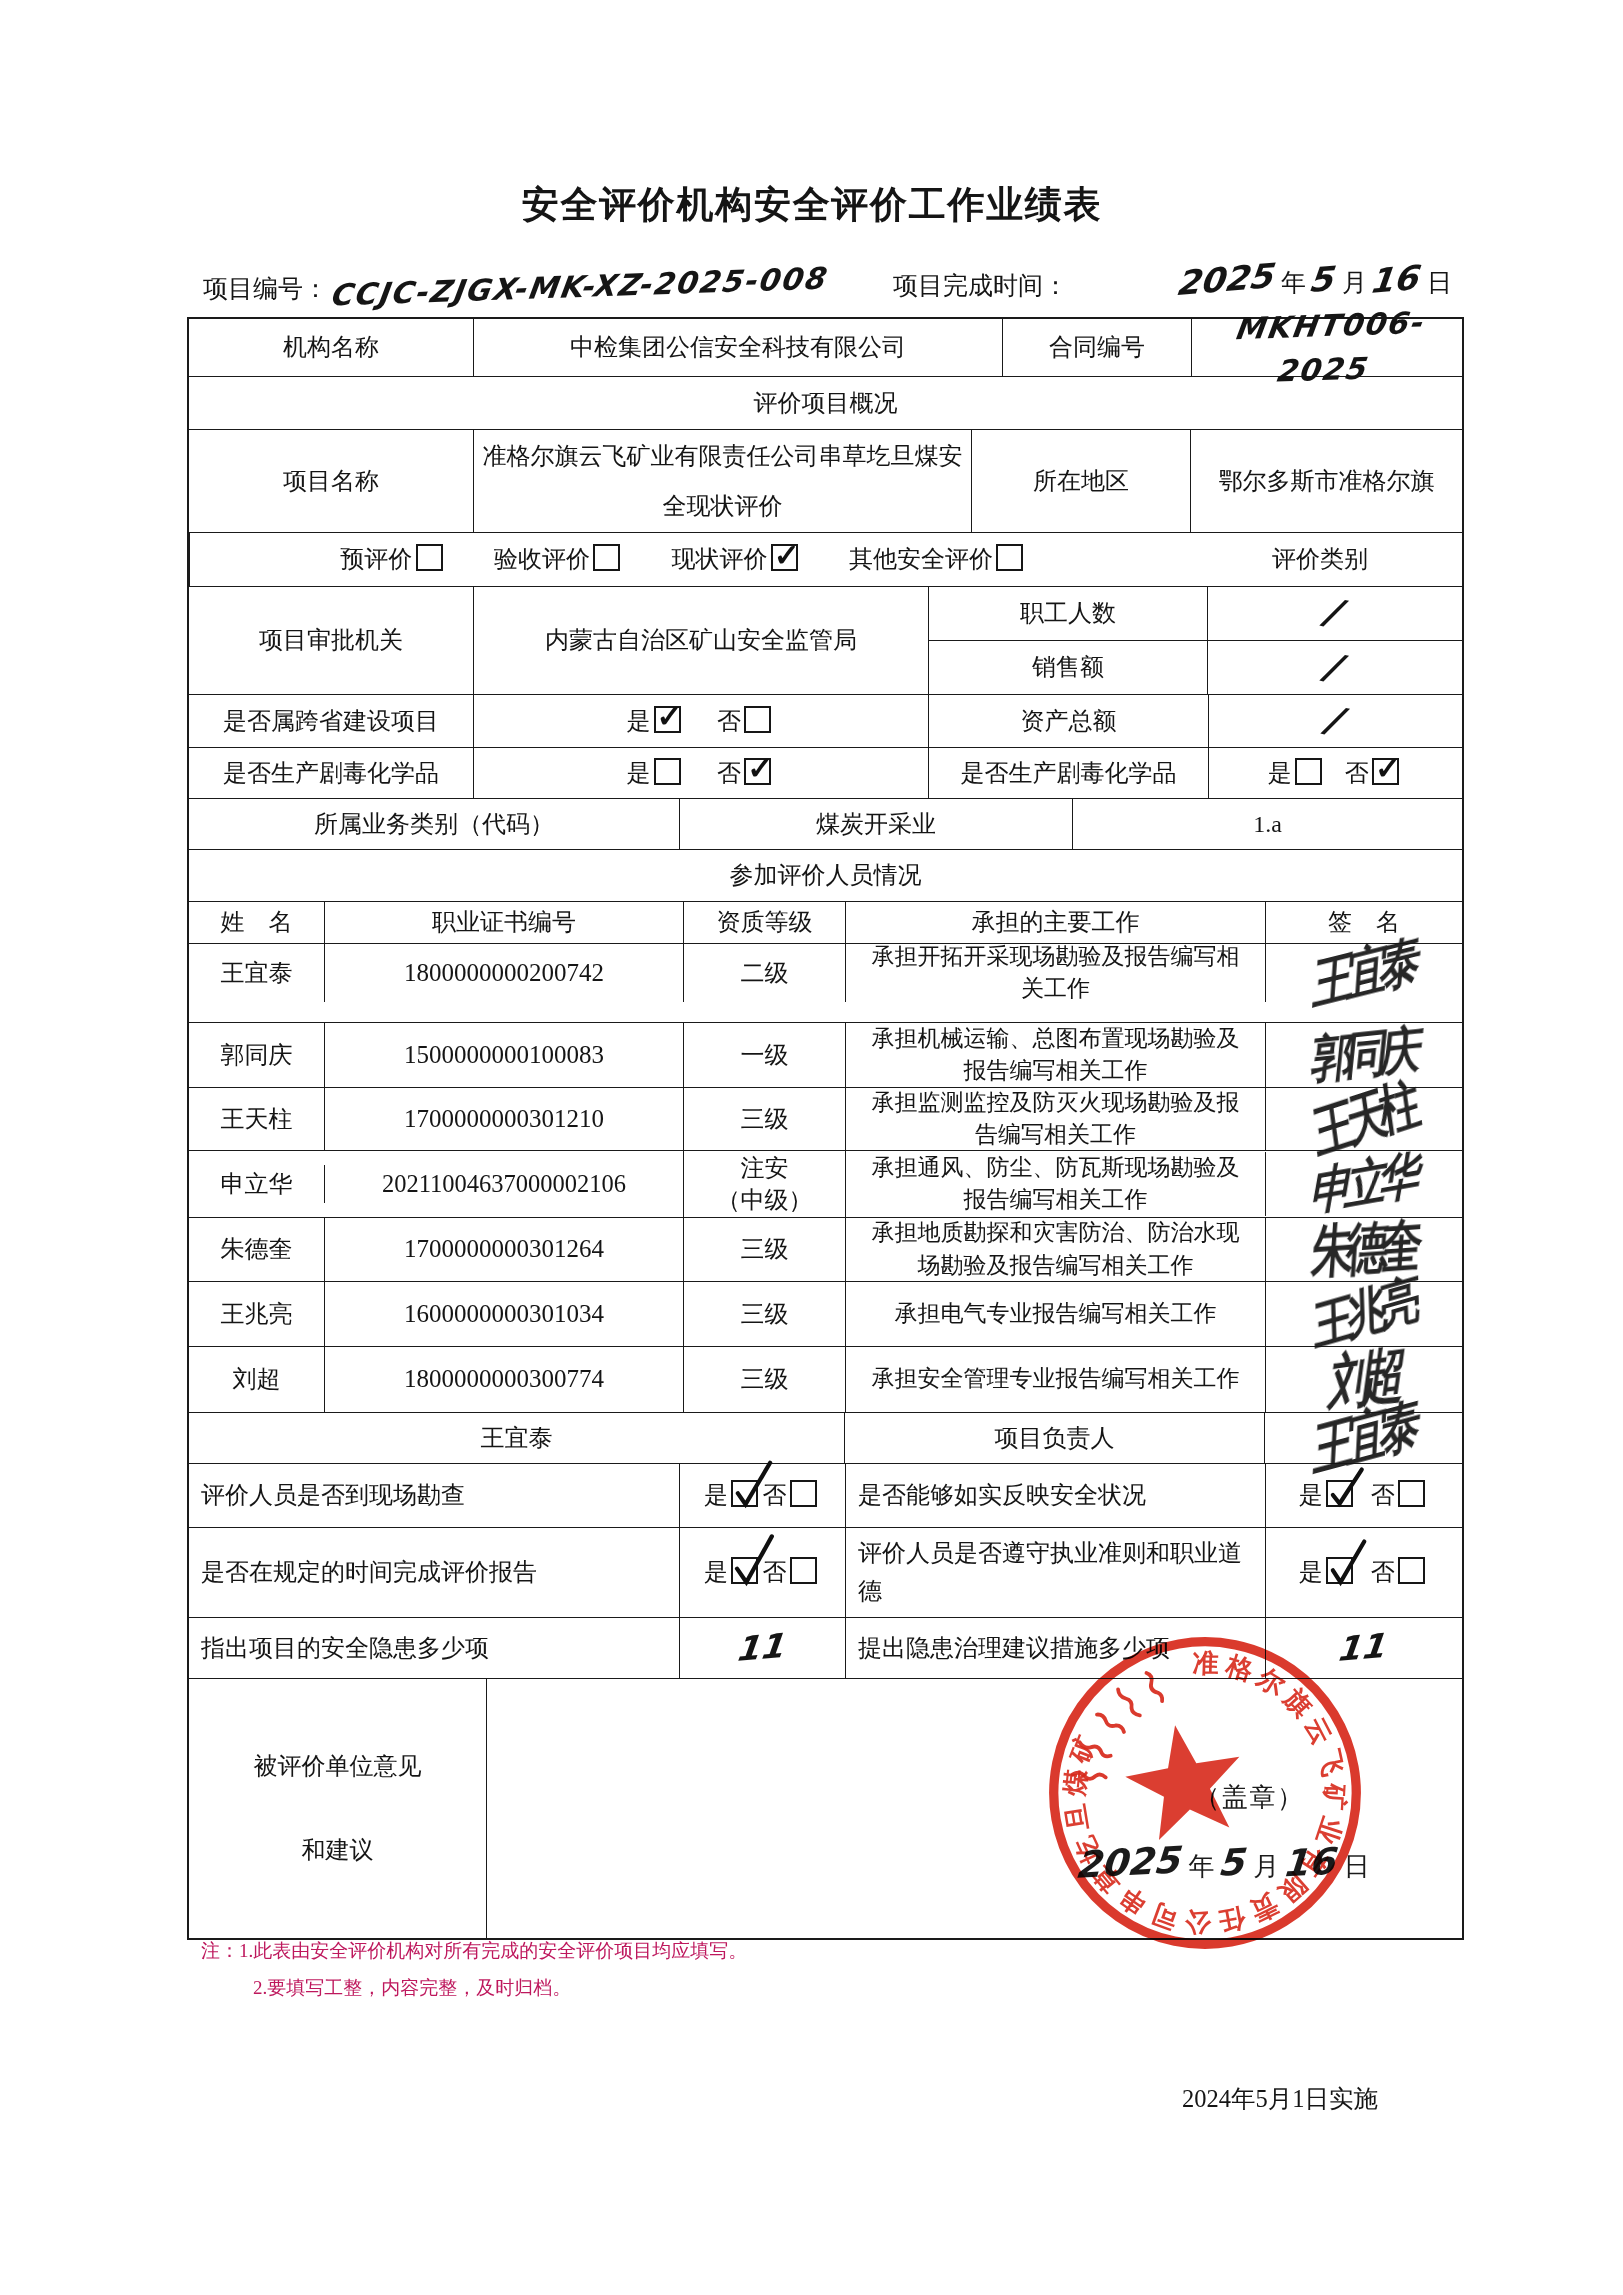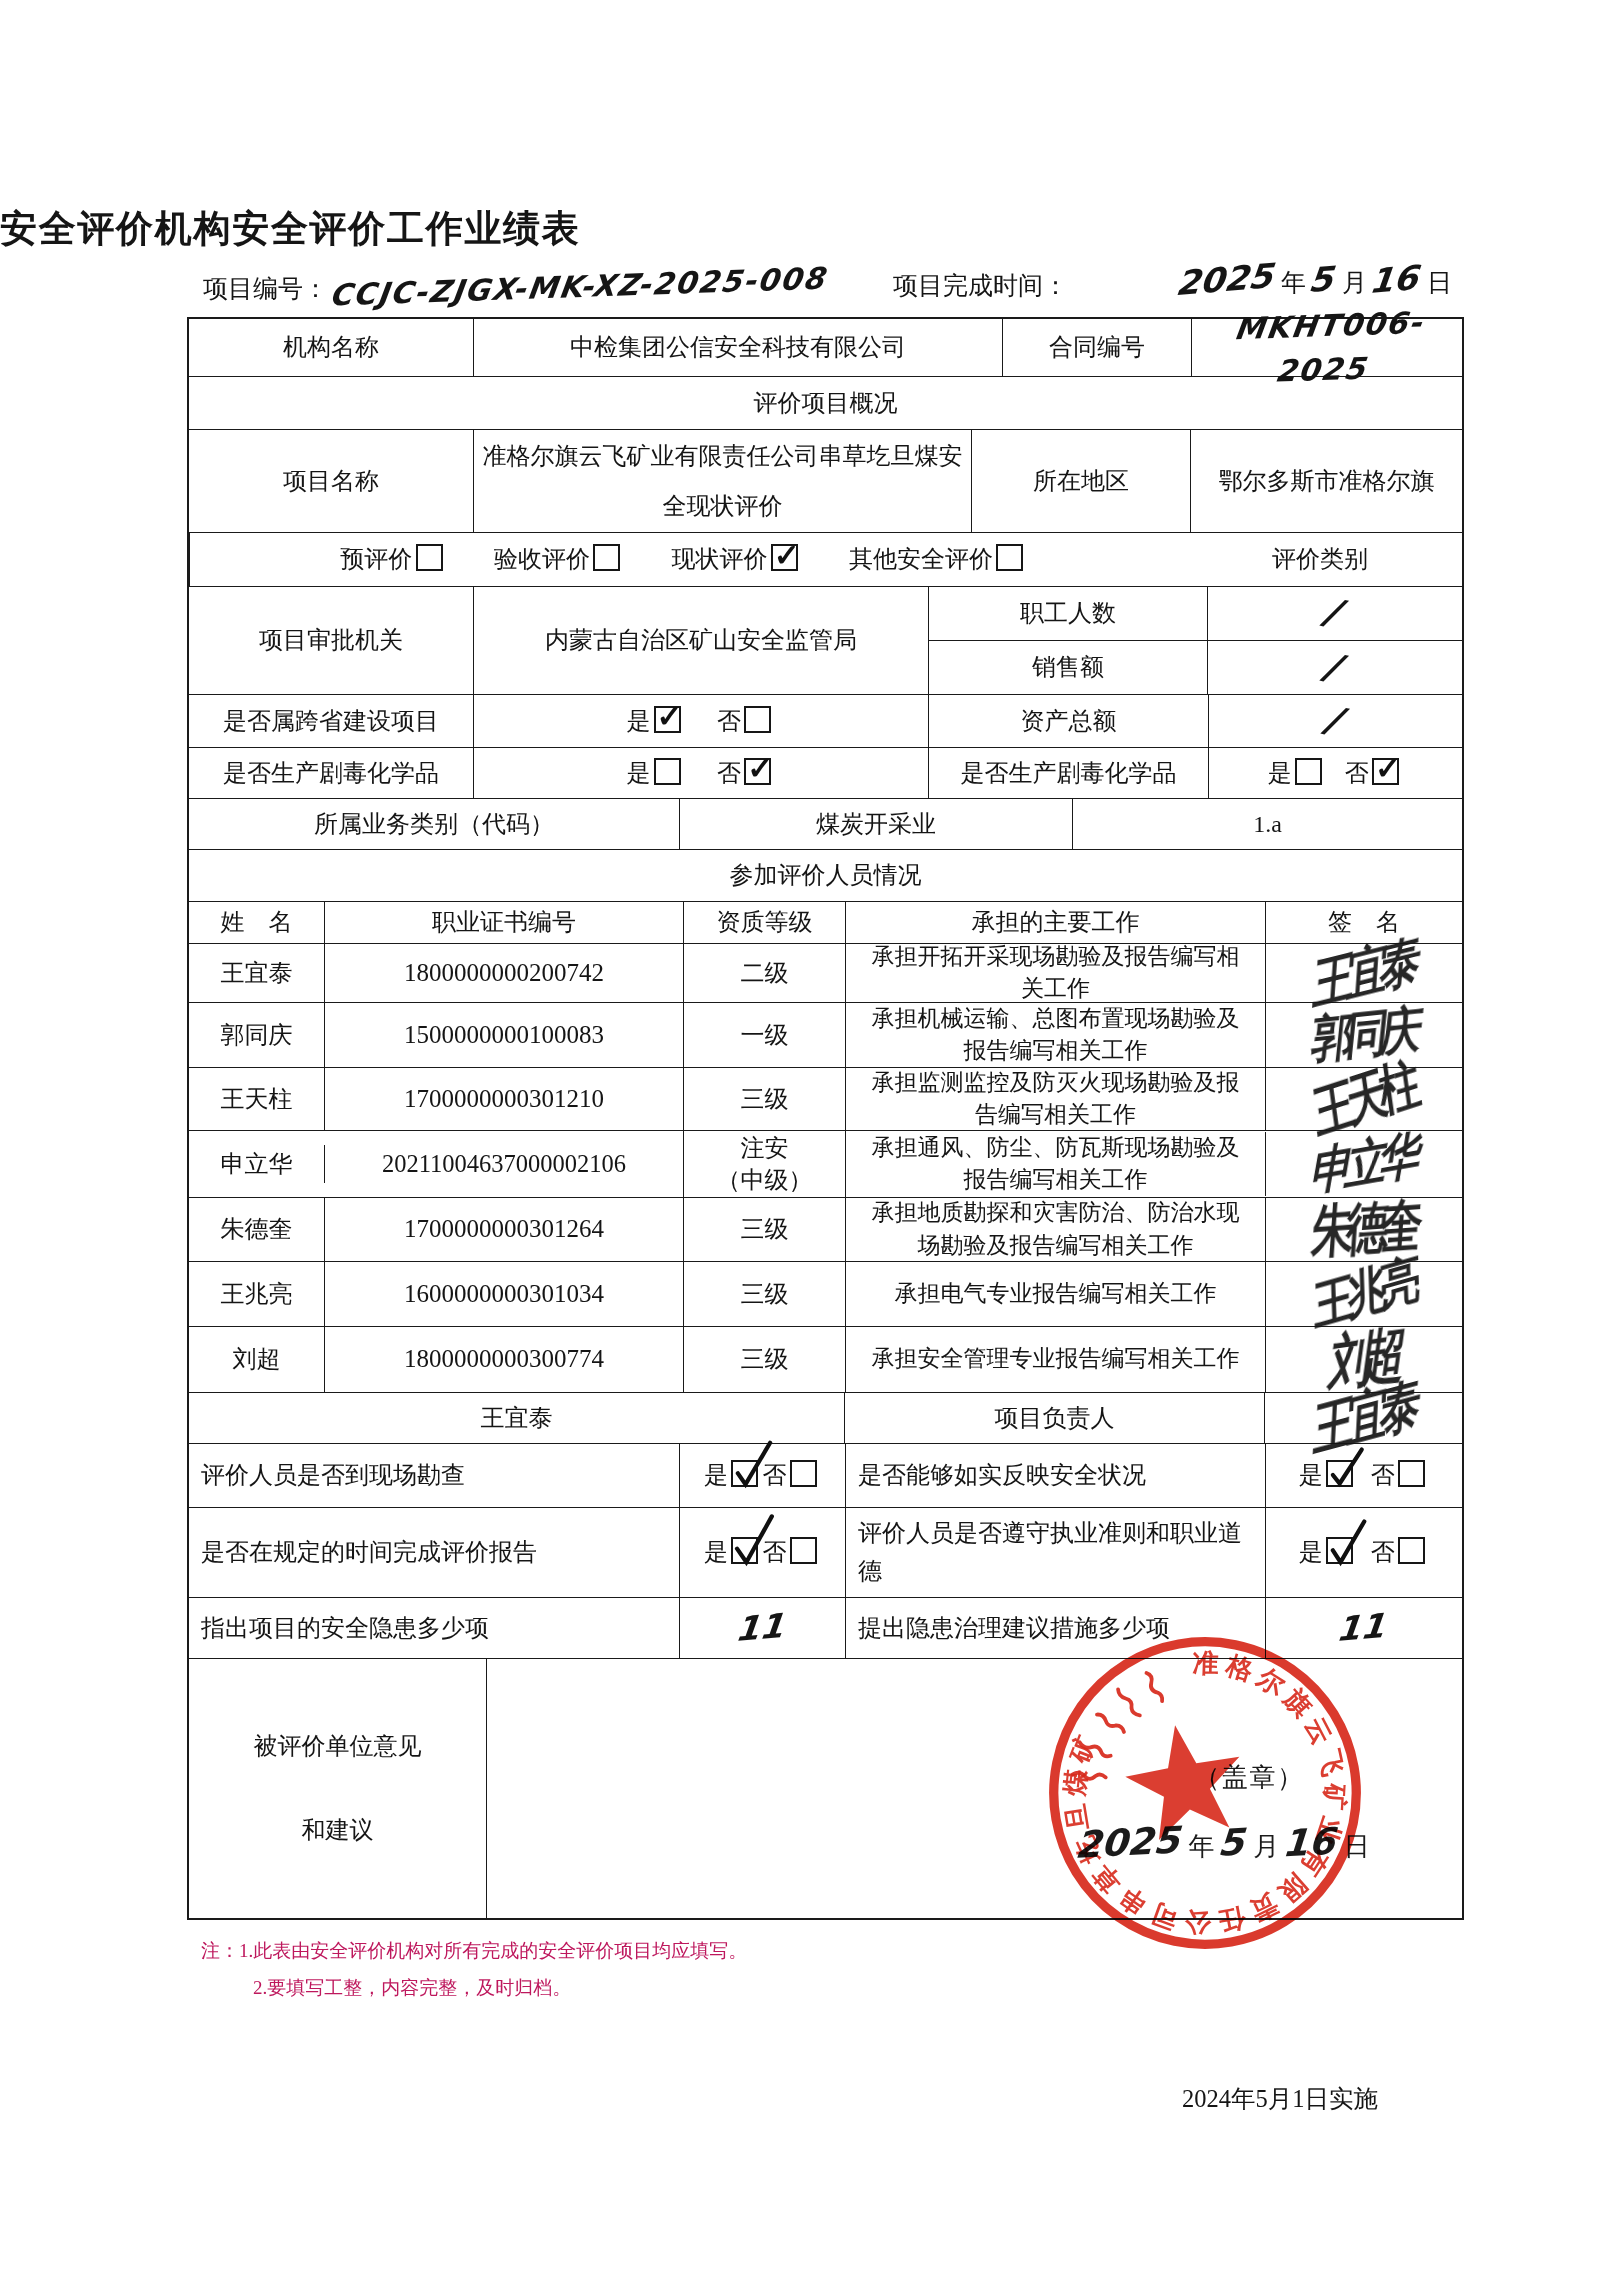--- a/index.html
+++ b/index.html
@@ -1,19 +1,19 @@
 <!DOCTYPE html>
 <html style="font-size:13.5px"><head>
 <meta charset="utf-8">
 <style>
   html,body{margin:0;padding:0;background:#e8e8e8;}
   .page{position:relative;width:1624px;height:2295px;background:#ffffff;margin:0 auto;
         font-family:"Liberation Serif","DejaVu Serif",serif;color:#151515;overflow:hidden;}
   .abs{position:absolute;}
-  .doc-title{left:0;top:204px;width:1624px;font-size:37px;font-weight:700;letter-spacing:1.7px;}
+  .doc-title{left:0;top:180px;width:1624px;text-align:center;font-size:37px;font-weight:700;letter-spacing:1.7px;}
   .hdrline{top:269px;font-size:25px;}
   .hw{font-family:"DejaVu Sans","Liberation Sans",sans-serif;font-style:italic;font-weight:600;
       display:inline-block;transform:skewX(-10deg) rotate(-3deg);}
   .hw-code{font-size:30px;letter-spacing:1.7px;transform:skewX(-12deg) rotate(-2deg);}
   .hw-num{font-size:34px;transform:skewX(-14deg) rotate(-5deg);}
   .hw-slash{font-size:37px;font-weight:700;transform:rotate(12deg) skewX(-8deg);}
   
   .tbl{left:187px;top:317px;width:1277px;border:2.5px solid #1a1a1a;box-sizing:border-box;background:transparent;}
   .row{display:flex;border-top:1.7px solid #1a1a1a;align-items:stretch;}
   .row.first{border-top:none;}
@@ -170,21 +170,21 @@
 
     <div class="row" style="height:58px;">
       <div class="c cfirst" style="flex:0 0 135px;">王宜泰</div>
       <div class="c" style="flex:0 0 359px;font-size:25px;">1800000000200742</div>
       <div class="c pre" style="flex:0 0 162px;">二级</div>
       <div class="c pad30" style="flex:0 0 420px;font-size:23px;line-height:1.4;">承担开拓开采现场勘验及报告编写相关工作</div>
       <div class="c sigcell" style="flex:1;">
           <span class="sig" style="transform:rotate(-14deg) skewX(-18deg) scaleY(1.25);">王宜泰</span>
         </div>
     </div>
-    <div class="row" style="height:64px;">
+    <div class="row" style="height:64px;margin-top:20px;">
       <div class="c cfirst" style="flex:0 0 135px;">郭同庆</div>
       <div class="c" style="flex:0 0 359px;font-size:25px;">1500000000100083</div>
       <div class="c pre" style="flex:0 0 162px;">一级</div>
       <div class="c pad30" style="flex:0 0 420px;font-size:23px;line-height:1.4;">承担机械运输、总图布置现场勘验及报告编写相关工作</div>
       <div class="c sigcell" style="flex:1;">
           <span class="sig" style="transform:rotate(-6deg) skewX(-12deg) scaleY(1.2);">郭同庆</span>
         </div>
     </div>
     <div class="row" style="height:62px;">
       <div class="c cfirst" style="flex:0 0 135px;">王天柱</div>

